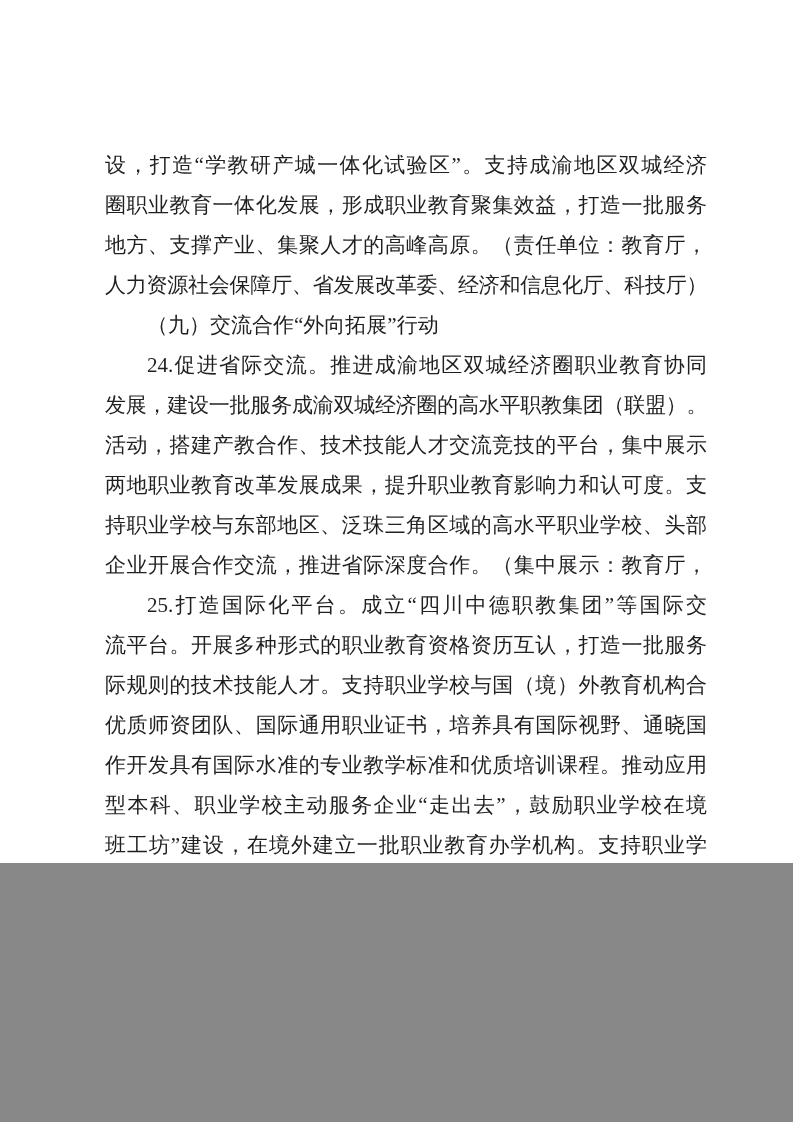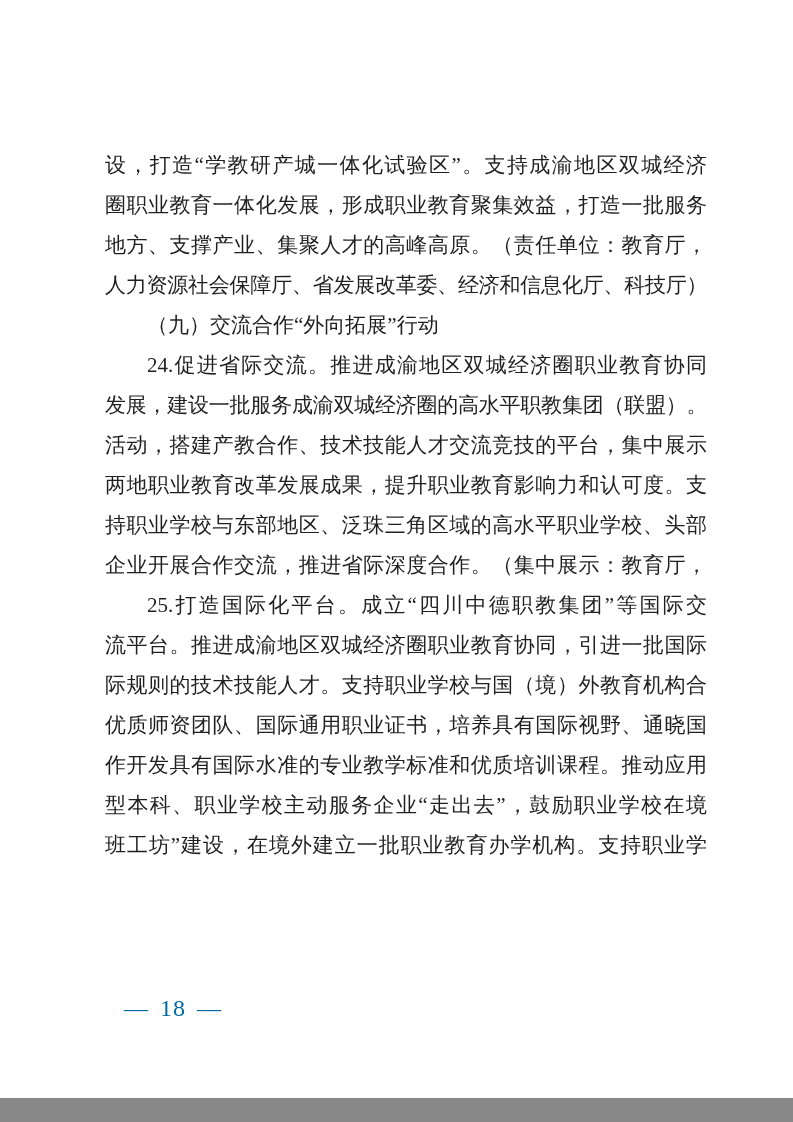--- a/index.html
+++ b/index.html
@@ -3,21 +3,21 @@
 <meta charset="utf-8">
 <style>
   html, body {
     margin: 0;
     padding: 0;
     background: #888;
   }
   .page {
     position: relative;
     width: 793px;
-    height: 1098px;
+    height: 863px;
     margin: 0 auto;
     background: #ffffff;
     color: #1f1f1f;
     font-family: "Liberation Serif", "DejaVu Serif", serif;
     overflow: hidden;
   }
   .text-block {
     position: absolute;
     left: 105px;
     top: 145px;
@@ -76,21 +76,21 @@
       <div class="line indent">24.促进省际交流。推进成渝地区双城经济圈职业教育协同</div>
       <div class="line tight">发展，建设一批服务成渝双城经济圈的高水平职教集团（联盟）。</div>
       <div class="line">活动，搭建产教合作、技术技能人才交流竞技的平台，集中展示</div>
       <div class="line">两地职业教育改革发展成果，提升职业教育影响力和认可度。支</div>
       <div class="line">持职业学校与东部地区、泛珠三角区域的高水平职业学校、头部</div>
       <div class="line">企业开展合作交流，推进省际深度合作。（集中展示：教育厅，</div>
     </div>
 
     <div>
       <div class="line indent">25.打造国际化平台。成立“四川中德职教集团”等国际交</div>
-      <div class="line">流平台。推进成渝地区双城经济圈职业教育协同，引进一批国际</div>
+      <div class="line">流平台。开展多种形式的职业教育资格资历互认，打造一批服务</div>
       <div class="line">际规则的技术技能人才。支持职业学校与国（境）外教育机构合</div>
       <div class="line">优质师资团队、国际通用职业证书，培养具有国际视野、通晓国</div>
       <div class="line">作开发具有国际水准的专业教学标准和优质培训课程。推动应用</div>
       <div class="line">型本科、职业学校主动服务企业“走出去”，鼓励职业学校在境</div>
       <div class="line">班工坊”建设，在境外建立一批职业教育办学机构。支持职业学</div>
     </div>
 
   </div>
 
   <div class="page-number">— 18 —</div>

